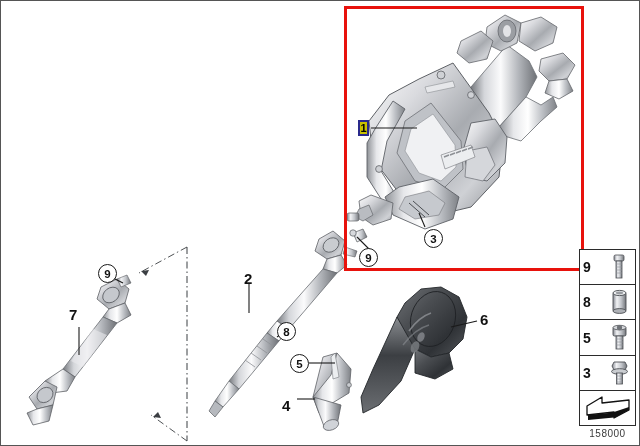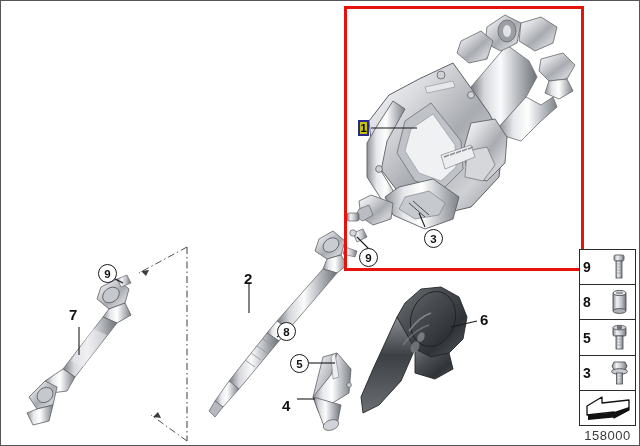--- a/index.html
+++ b/index.html
@@ -34,21 +34,21 @@
            border:1px solid #2b2b2b;box-sizing:border-box;background:#fff;
            display:flex;flex-direction:column;}
   .sb-cell{flex:1;border-bottom:1px solid #2b2b2b;position:relative;
            display:flex;align-items:center;box-sizing:border-box;}
   .sb-cell:last-child{border-bottom:none;}
   .sb-num{position:absolute;left:3px;top:50%;transform:translateY(-50%);
           font-weight:bold;font-size:14px;color:#111;}
   .sb-art{position:absolute;left:24px;top:50%;transform:translateY(-50%);
           width:30px;height:30px;}
   #sidebar-code{position:absolute;left:578px;top:427px;width:57px;
-                text-align:center;font-size:13px;color:#3a3a3a;
+                text-align:center;font-size:10px;color:#3a3a3a;
                 letter-spacing:.5px;}
 
   svg{display:block;overflow:visible;}
   #art{position:absolute;left:0;top:0;width:640px;height:446px;
        pointer-events:none;}
 </style>
 </head>
 <body>
 
 <div id="diagram">

